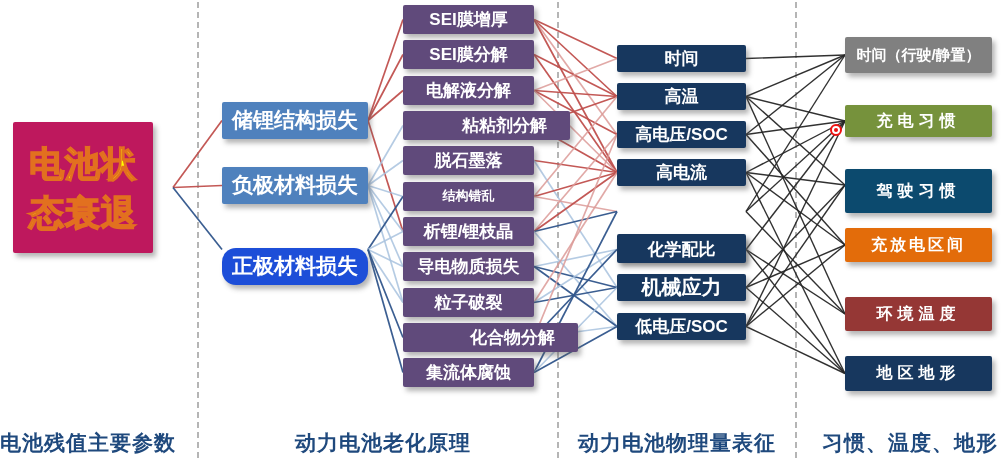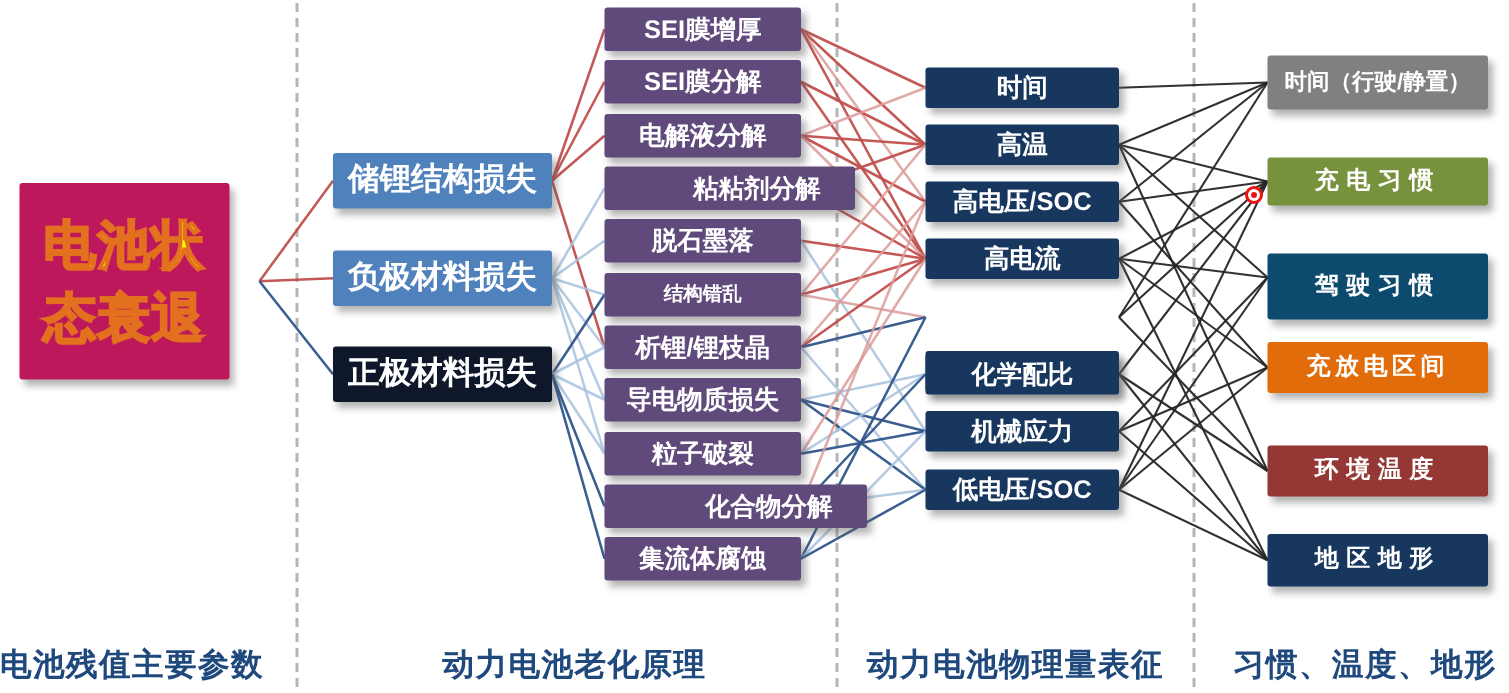--- a/index.html
+++ b/index.html
@@ -127,39 +127,39 @@
   </div>
 
   <div class="footer" style="left:88px">电池残值主要参数</div>
   <div class="footer" style="left:383px">动力电池老化原理</div>
   <div class="footer" style="left:677px">动力电池物理量表征</div>
   <div class="footer" style="left:910px">习惯、温度、地形</div>
 <div class="node root" style="left: 13px; top: 122px; width: 140px; height: 131px; background: #be185d;">电池状
 态衰退</div>
     <div class="node" style="left: 222px; top: 102px; width: 146px; height: 37px; background: rgb(79, 129, 189); font-size: 21px;">储锂结构损失</div>
     <div class="node" style="left: 222px; top: 167px; width: 146px; height: 37px; background: rgb(79, 129, 189); font-size: 21px;">负极材料损失</div>
-    <div class="node" style="left: 222px; top: 231px; width: 146px; height: 37px; background: #0f172a; font-size: 21px;">正极材料损失</div>
+    <div class="node" style="left: 222px; top: 248px; width: 146px; height: 37px; background: #1d4ed8; font-size: 21px; border-radius: 14px;">正极材料损失</div>
     <div class="node" style="left: 403px; top: 5px; width: 131px; height: 29px; background: rgb(96, 74, 123); font-size: 17px;">SEI膜增厚</div>
     <div class="node" style="left: 403px; top: 40px; width: 131px; height: 29px; background: rgb(96, 74, 123); font-size: 17px;">SEI膜分解</div>
     <div class="node" style="left: 403px; top: 76px; width: 131px; height: 29px; background: rgb(96, 74, 123); font-size: 17px;">电解液分解</div>
     <div class="node" style="left: 403px; top: 111px; width: 131px; height: 29px; background: rgb(96, 74, 123); font-size: 17px; padding-left: 36px;">粘粘剂分解</div>
     <div class="node" style="left: 403px; top: 146px; width: 131px; height: 29px; background: rgb(96, 74, 123); font-size: 17px;">脱石墨落</div>
     <div class="node" style="left: 403px; top: 182px; width: 131px; height: 29px; background: rgb(96, 74, 123); font-size: 13px;">结构错乱</div>
     <div class="node" style="left: 403px; top: 217px; width: 131px; height: 29px; background: rgb(96, 74, 123); font-size: 17px;">析锂/锂枝晶</div>
     <div class="node" style="left: 403px; top: 252px; width: 131px; height: 29px; background: rgb(96, 74, 123); font-size: 17px;">导电物质损失</div>
     <div class="node" style="left: 403px; top: 288px; width: 131px; height: 29px; background: rgb(96, 74, 123); font-size: 17px;">粒子破裂</div>
     <div class="node" style="left: 403px; top: 323px; width: 131px; height: 29px; background: rgb(96, 74, 123); font-size: 17px; padding-left: 44px;">化合物分解</div>
     <div class="node" style="left: 403px; top: 358px; width: 131px; height: 29px; background: rgb(96, 74, 123); font-size: 17px;">集流体腐蚀</div>
     <div class="node" style="left: 617px; top: 45px; width: 129px; height: 27px; background: rgb(23, 55, 94); font-size: 17px;">时间</div>
     <div class="node" style="left: 617px; top: 83px; width: 129px; height: 27px; background: rgb(23, 55, 94); font-size: 17px;">高温</div>
     <div class="node" style="left: 617px; top: 121px; width: 129px; height: 27px; background: rgb(23, 55, 94); font-size: 17px;">高电压/SOC</div>
     <div class="node" style="left: 617px; top: 159px; width: 129px; height: 27px; background: rgb(23, 55, 94); font-size: 17px;">高电流</div>
     <div class="node" style="left: 617px; top: 198px; width: 129px; height: 27px; background: rgb(23, 55, 94); font-size: 11px; margin-top: 36px;">低温</div>
     <div class="node" style="left: 617px; top: 236px; width: 129px; height: 27px; background: rgb(23, 55, 94); font-size: 17px;">化学配比</div>
-    <div class="node" style="left: 617px; top: 274px; width: 129px; height: 27px; background: rgb(23, 55, 94); font-size: 17px; text-align: center;">机械应力</div>
+    <div class="node" style="left: 617px; top: 274px; width: 129px; height: 27px; background: rgb(23, 55, 94); font-size: 20px; text-align: center;">机械应力</div>
     <div class="node" style="left: 617px; top: 313px; width: 129px; height: 27px; background: rgb(23, 55, 94); font-size: 17px;">低电压/SOC</div>
     <div class="node" style="left: 845px; top: 37px; width: 147px; height: 36px; background: rgb(128, 128, 128); font-size: 15px;">时间（行驶/静置）</div>
     <div class="node" style="left: 845px; top: 105px; width: 147px; height: 32px; background: rgb(118, 146, 60); font-size: 16px; letter-spacing: 5px;">充电习惯</div>
     <div class="node" style="left: 845px; top: 169px; width: 147px; height: 44px; background: #0c4a6e; font-size: 16px; letter-spacing: 5px;">驾驶习惯</div>
     <div class="node" style="left: 845px; top: 228px; width: 147px; height: 34px; background: rgb(227, 108, 10); font-size: 16px; letter-spacing: 3px;">充放电区间</div>
     <div class="node" style="left: 845px; top: 297px; width: 147px; height: 34px; background: rgb(149, 55, 53); font-size: 16px; letter-spacing: 5px;">环境温度</div>
     <div class="node" style="left: 845px; top: 356px; width: 147px; height: 35px; background: rgb(23, 55, 94); font-size: 16px; letter-spacing: 5px;">地区地形</div>
   </div>
 
 </body></html>

